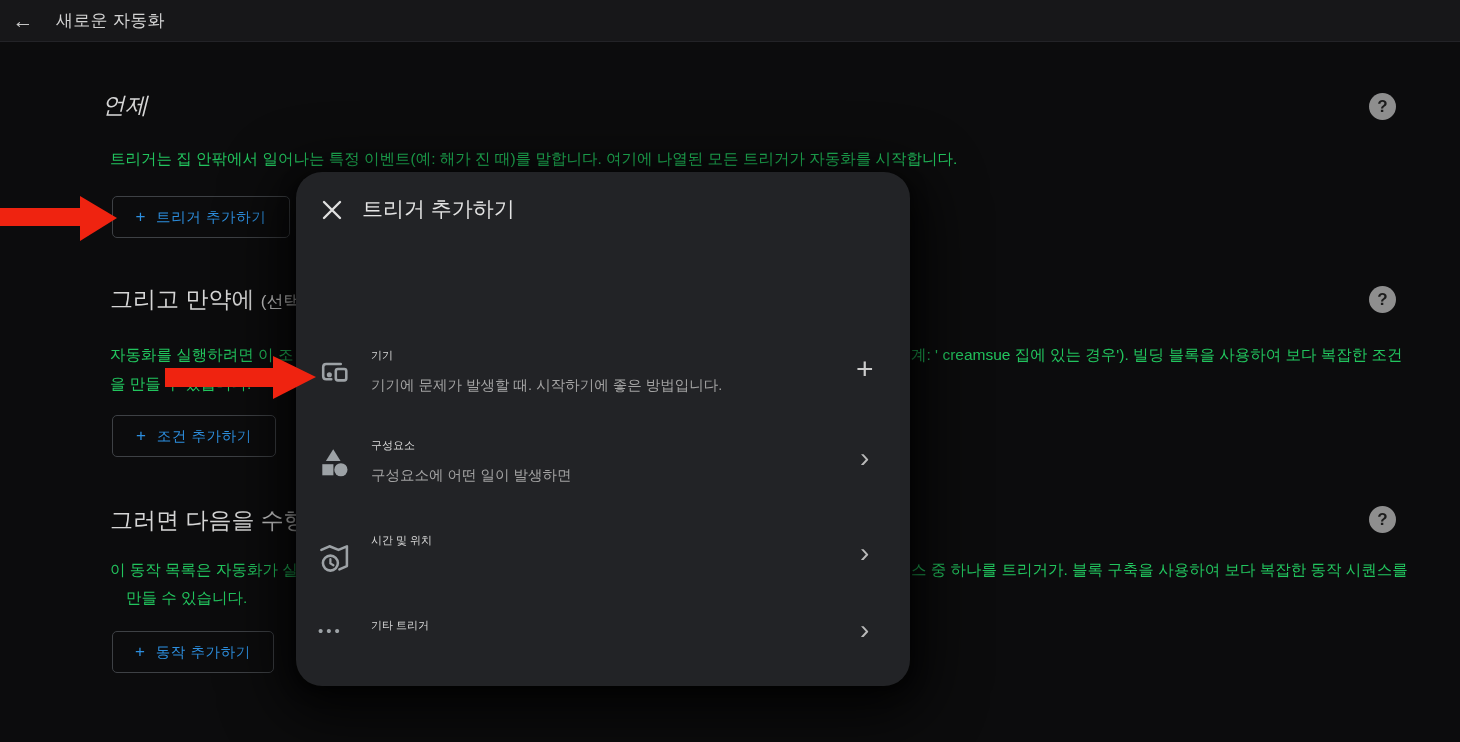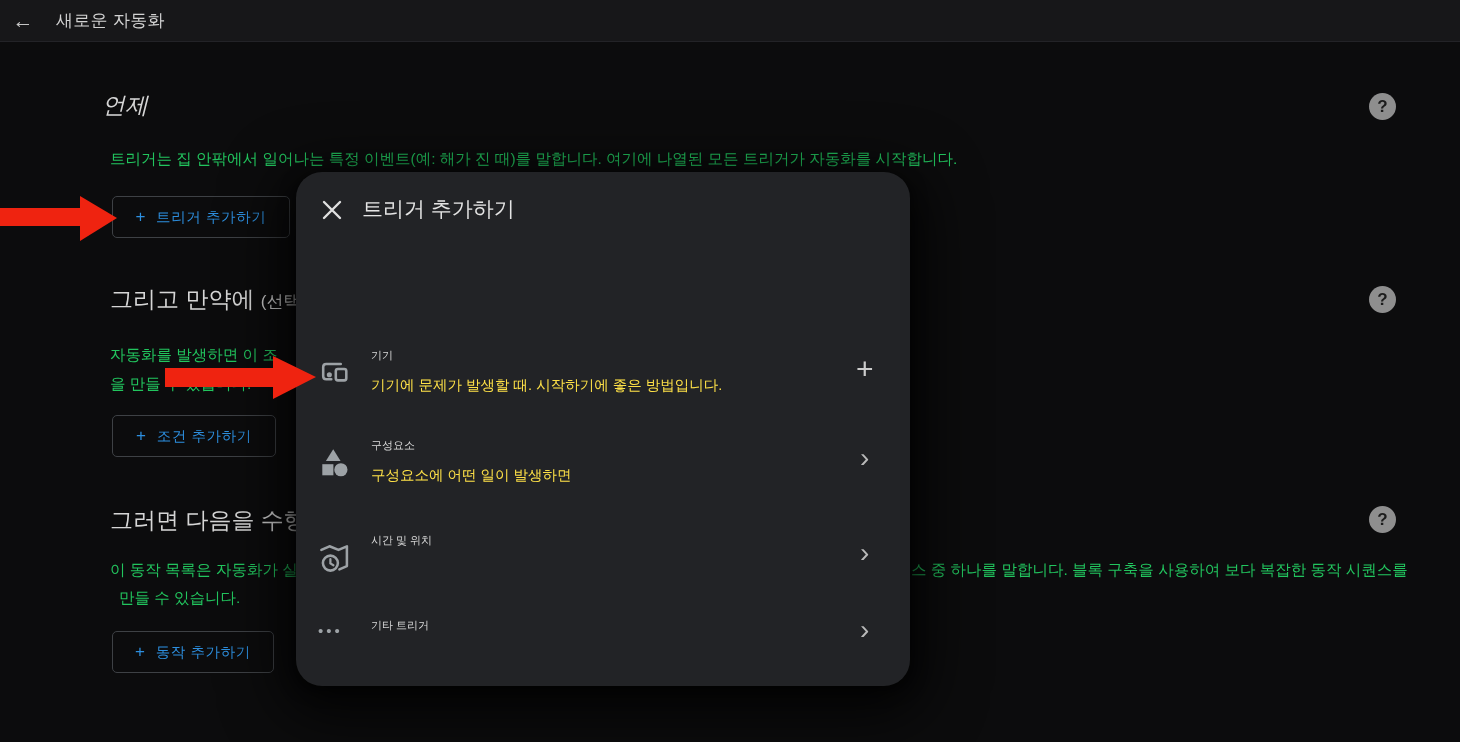--- a/index.html
+++ b/index.html
@@ -50,21 +50,21 @@
     background:#2b2e33; border-radius:8px 8px 2px 2px;
     border-bottom:2px solid #2fa9ea; cursor:text;
   }
   .search-glyph { left:14px; top:26px; }
   .search-label { left:53px; top:17px; color:#2fa9ea; font-size:13px; white-space:nowrap; }
   .caret { left:54px; top:37px; width:2px; height:25px; background:#2fa9ea; }
 
   .row { left:0; width:614px; cursor:pointer; }
   .row-icon { left:20px; }
   .row-title { left:75px; color:#dadada; font-size:11px; font-weight:500; white-space:nowrap; }
-  .row-sub { left:75px; color:#fde047; font-size:14.5px; white-space:nowrap; }
+  .row-sub { left:75px; color:#a3a3a3; font-size:14.5px; white-space:nowrap; }
   .row-action { color:#cccccc; white-space:nowrap; }
   .plus-big { left:560px; font-size:30px; font-weight:300; }
   .chev { left:564px; font-size:28px; color:#b9b9b9; }
   .dots { left:22px; color:#9da2a6; font-size:15px; letter-spacing:3px; }
 
   .arrow-svg { position:absolute; z-index:20; }
   svg { display:block; }
 </style>
 </head>
 <body>
@@ -86,34 +86,35 @@
     <span>트리거 추가하기</span>
   </button>
 
   <div class="abs h1" style="left:110px; top:284px;">
     <span>그리고 만약에</span>
     <span class="opt">(선택사항)</span>
   </div>
   <div class="help" style="left:1369px; top:286px;">
       <span>?</span>
     </div>
-  <div class="abs body-text" style="left:110px; top:345px;">자동화를 발생하면 이 조</div>
+  <div class="abs body-text" style="left:110px; top:345px;">자동화를 실행하려면 이 조</div>
+  <div class="abs body-text" style="left:911px; top:345px;">계: ' creamsue 집에 있는 경우'). 빌딩 블록을 사용하여 보다 복잡한 조건</div>
   <div class="abs body-text" style="left:110px; top:374px;">을 만들 수 있습니다.</div>
   <button class="outline-btn" style="left:112px; top:415px; width:164px;">
     <span class="plus">+</span>
     <span>조건 추가하기</span>
   </button>
 
   <div class="abs h1" style="left:110px; top:505px;">그러면 다음을 수행</div>
   <div class="help" style="left:1369px; top:506px;">
       <span>?</span>
     </div>
   <div class="abs body-text" style="left:110px; top:560px;text-align:center;">이 동작 목록은 자동화가 실</div>
-  <div class="abs body-text" style="left:911px; top:560px;">스 중 하나를 말합니다. 블록 구축을 사용하여 보다 복잡한 동작 시퀀스를</div>
-  <div class="abs body-text" style="left:119px; top:588px;">만들 수 있습니다.</div>
+  <div class="abs body-text" style="left:911px; top:560px;">스 중 하나를 트리거가. 블록 구축을 사용하여 보다 복잡한 동작 시퀀스를</div>
+  <div class="abs body-text" style="left:126px; top:588px;">만들 수 있습니다.</div>
   <button class="outline-btn" style="left:112px; top:631px; width:162px;">
     <span class="plus">+</span>
     <span>동작 추가하기</span>
   </button>
 
   <div class="dialog">
     <div class="dlg-close">
       <svg width="24" height="24" viewBox="0 0 24 24">
           <path d="M4 4 L20 20 M20 4 L4 20" stroke="#e0e0e0" stroke-width="2.4" stroke-linecap="round"></path>
         </svg>

